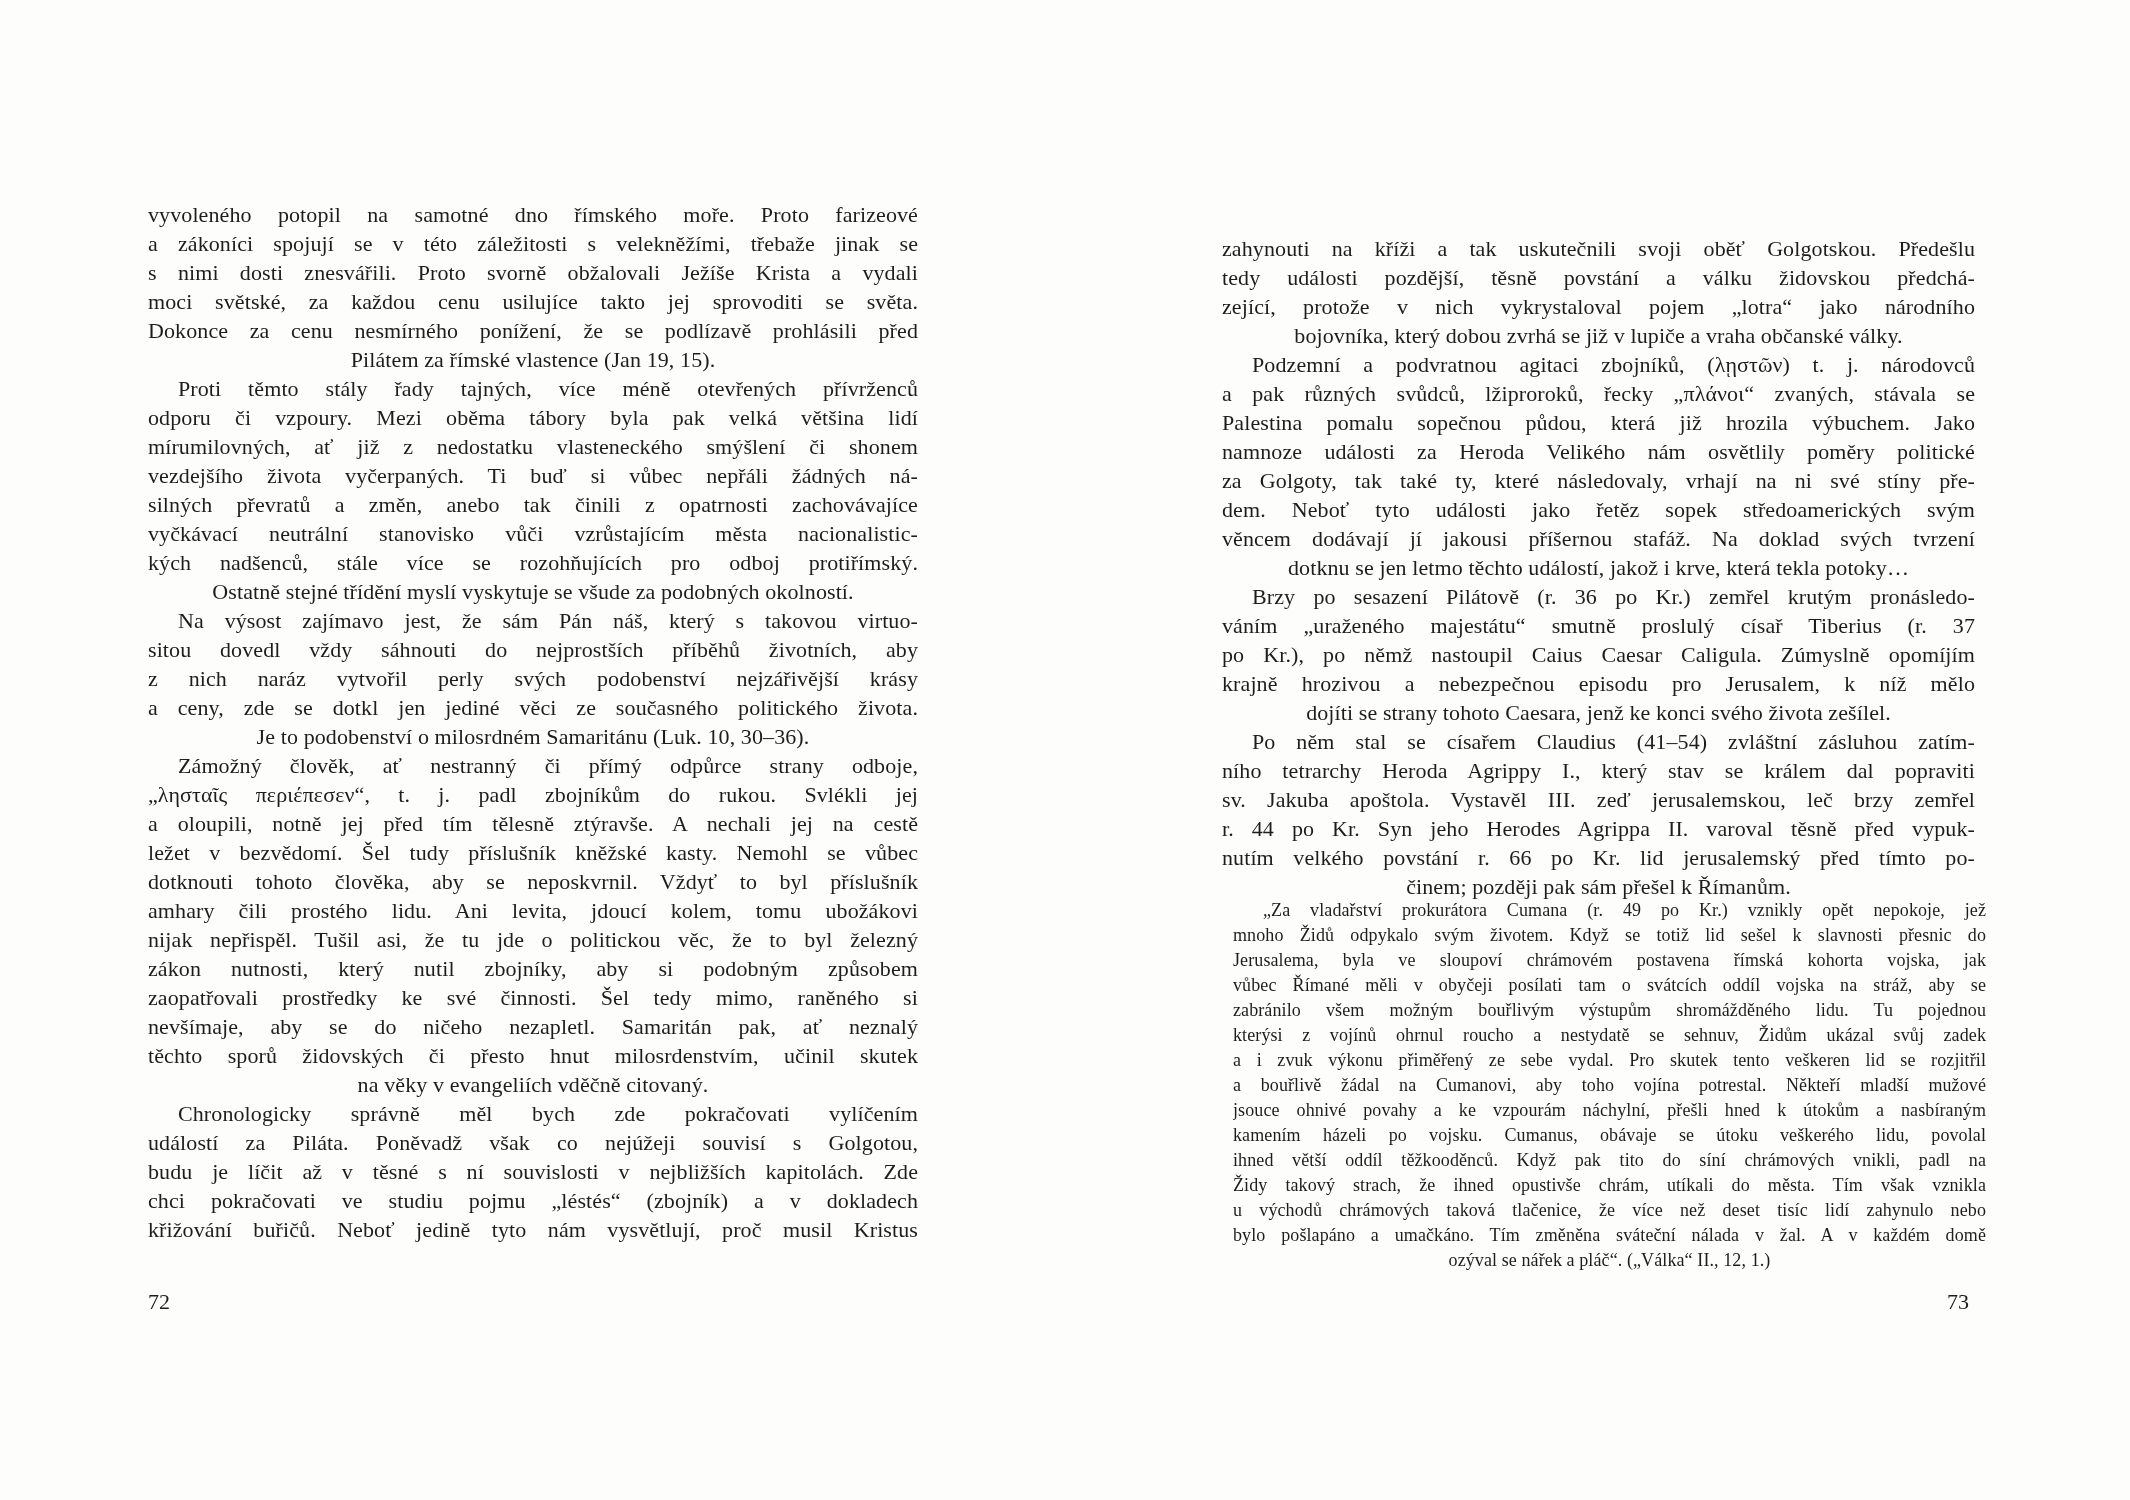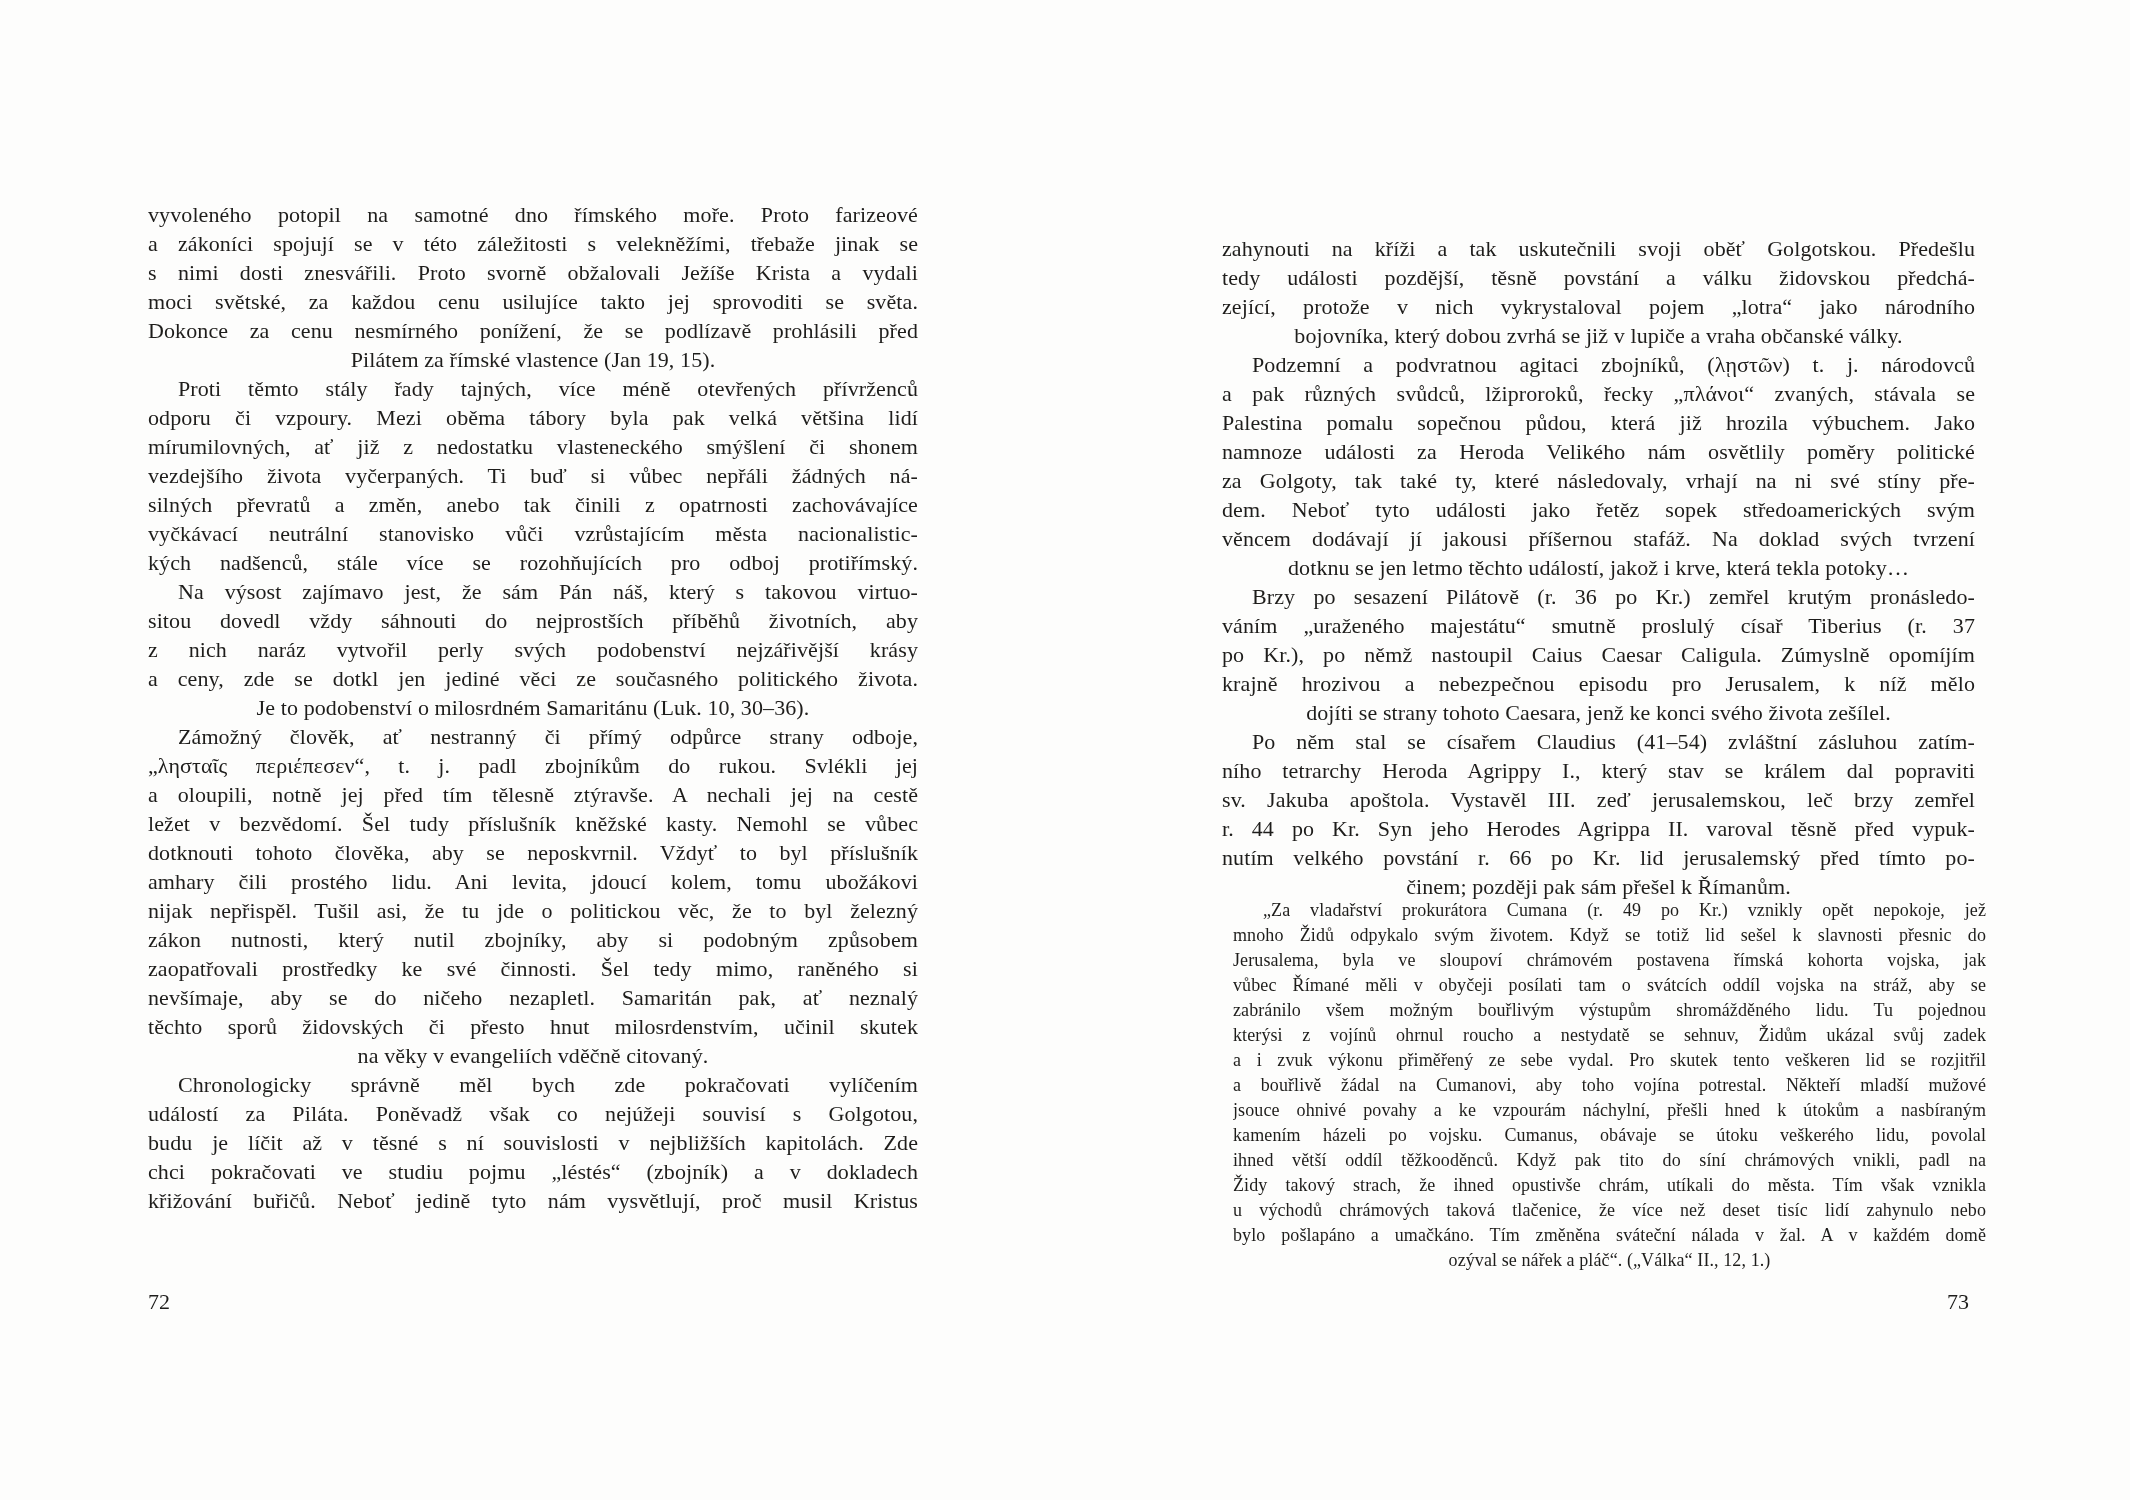--- a/index.html
+++ b/index.html
@@ -51,20 +51,21 @@
           <div class="line last">Pilátem za římské vlastence (Jan 19, 15).</div>
         </div>
         <div class="para">
           <div class="line indent">Proti těmto stály řady tajných, více méně otevřených přívrženců</div>
           <div class="line">odporu či vzpoury. Mezi oběma tábory byla pak velká většina lidí</div>
           <div class="line">mírumilovných, ať již z nedostatku vlasteneckého smýšlení či shonem</div>
           <div class="line">vezdejšího života vyčerpaných. Ti buď si vůbec nepřáli žádných ná-</div>
           <div class="line">silných převratů a změn, anebo tak činili z opatrnosti zachovávajíce</div>
           <div class="line">vyčkávací neutrální stanovisko vůči vzrůstajícím města nacionalistic-</div>
           <div class="line">kých nadšenců, stále více se rozohňujících pro odboj protiřímský.</div>
+          <div class="line last">Ostatně stejné třídění myslí vyskytuje se všude za podobných okolností.</div>
         </div>
         <div class="para">
           <div class="line indent">Na výsost zajímavo jest, že sám Pán náš, který s takovou virtuo-</div>
           <div class="line">sitou dovedl vždy sáhnouti do nejprostších příběhů životních, aby</div>
           <div class="line">z nich naráz vytvořil perly svých podobenství nejzářivější krásy</div>
           <div class="line">a ceny, zde se dotkl jen jediné věci ze současného politického života.</div>
           <div class="line last">Je to podobenství o milosrdném Samaritánu (Luk. 10, 30–36).</div>
         </div>
         <div class="para">
           <div class="line indent">Zámožný člověk, ať nestranný či přímý odpůrce strany odboje,</div>

